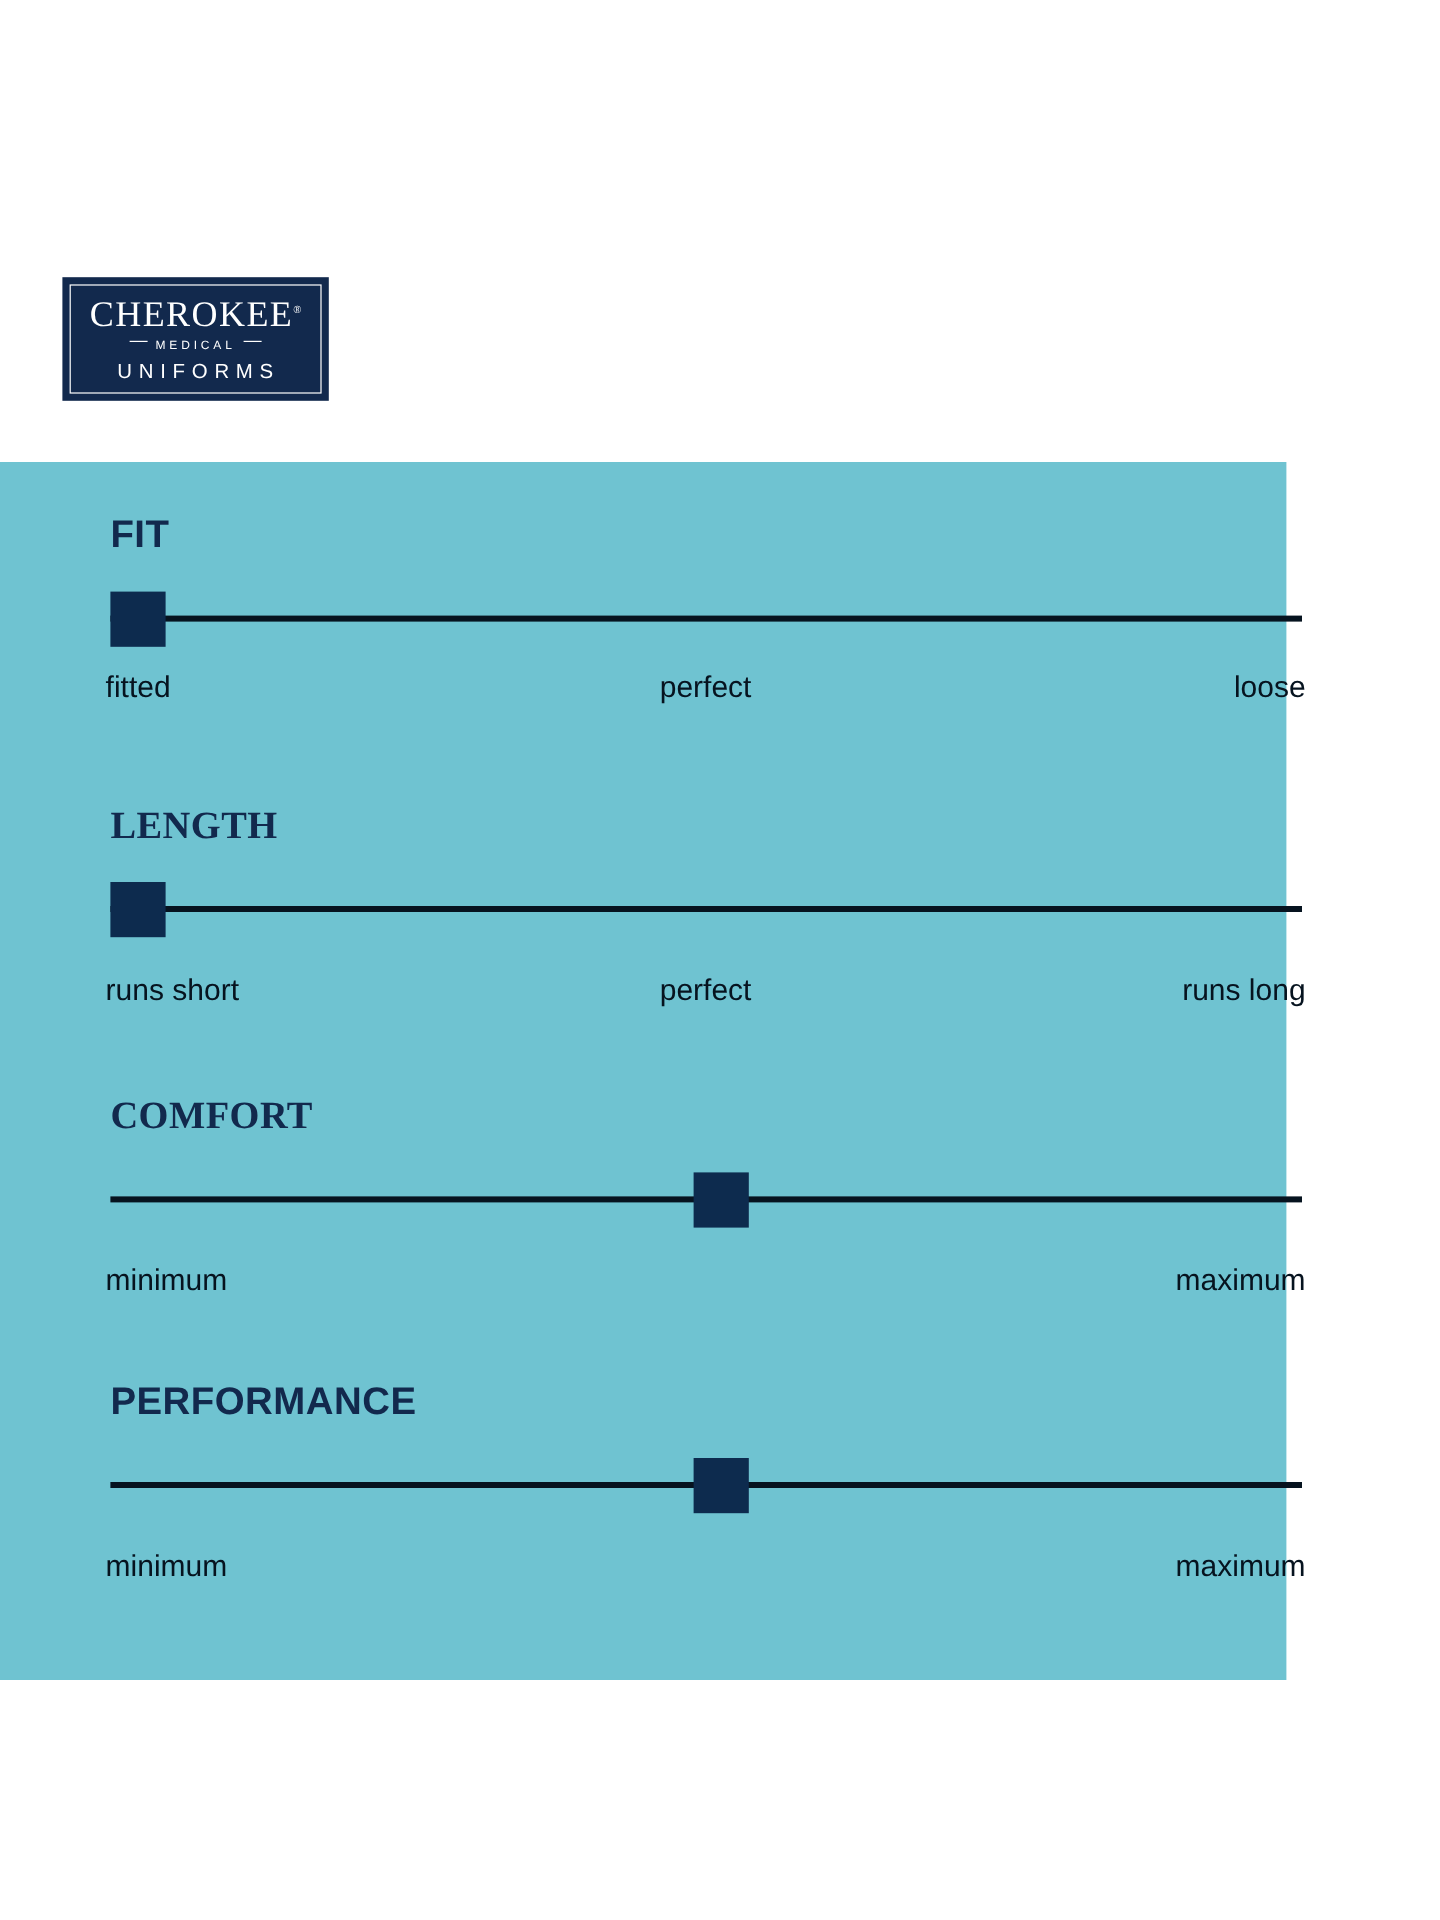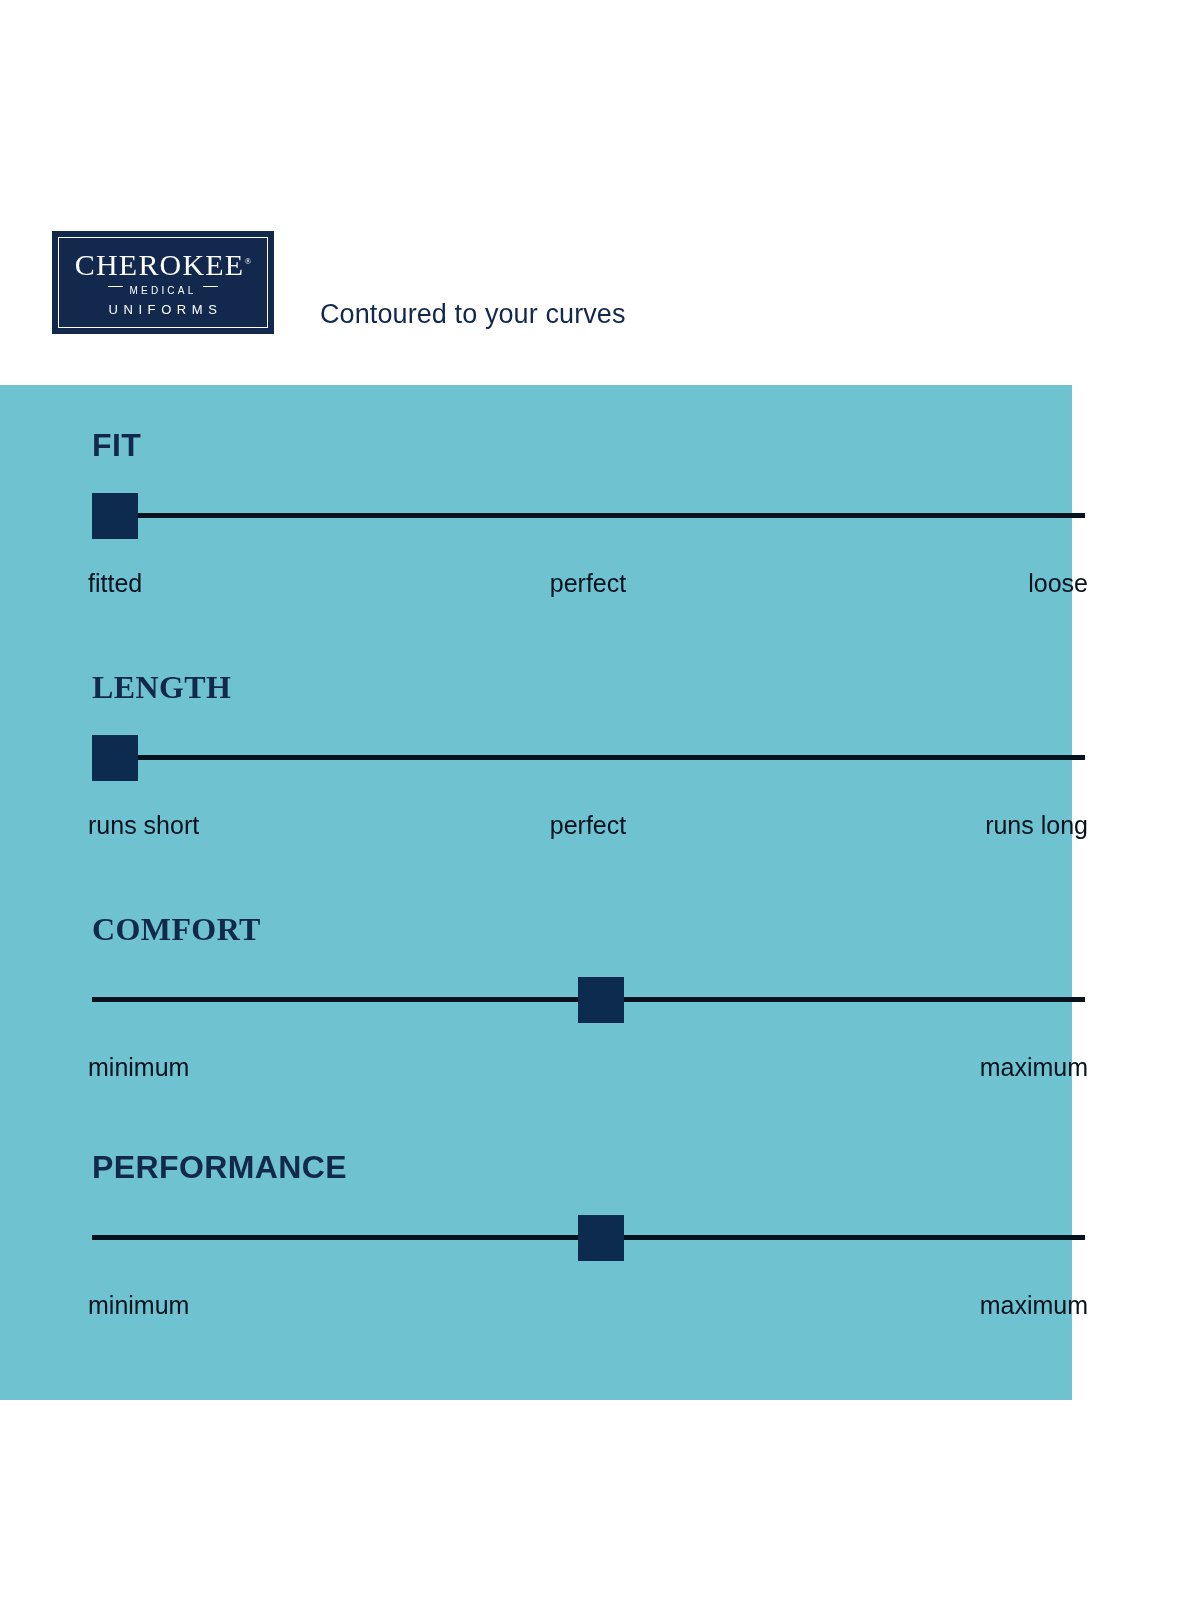--- a/index.html
+++ b/index.html
@@ -75,21 +75,21 @@
   .logo-medical {
     font-family: "Liberation Sans", sans-serif;
     color: #ffffff;
     font-size: 10px;
     letter-spacing: 3.2px;
     line-height: 1;
   }
   .logo-uniforms {
     font-family: "Liberation Sans", sans-serif;
     color: #ffffff;
-    font-size: 13px;
+    font-size: 17px;
     letter-spacing: 5.6px;
     line-height: 1;
     margin-top: 7px;
     margin-left: 5px;
   }
 
   .header-title {
     position: absolute;
     left: 318px;
     top: 240px;
@@ -181,30 +181,29 @@
       </div>
       <div class="logo-medical-row">
         <span class="logo-dash"></span>
         <span class="logo-medical">MEDICAL</span>
         <span class="logo-dash"></span>
       </div>
       <div class="logo-uniforms">UNIFORMS</div>
     </div>
   </div>
 
-  <div class="header-subtitle">Contoured to your curves</div>
 </div>
 
 <div class="panel">
 
   <div class="slider-row" style="top:44px;">
     <div class="slider-title" style="left:92px; top:0;">FIT</div>
     <div class="track" style="left:92px; top:84px; width:993px;"></div>
     <div class="marker" style="left:92px; top:64px;"></div>
-    <div class="labels" style="left:88px; top:142px; width:1000px;">
+    <div class="labels" style="left:88px; top:132px; width:1000px;">
       <span class="label left">fitted</span>
       <span class="label mid">perfect</span>
       <span class="label right">loose</span>
     </div>
   </div>
 
   <div class="slider-row" style="top:286px;">
     <div class="slider-title" style="left:92px; top:0;font-family:Liberation Serif, serif;">LENGTH</div>
     <div class="track" style="left:92px; top:84px; width:993px;"></div>
     <div class="marker" style="left:92px; top:64px;"></div>

